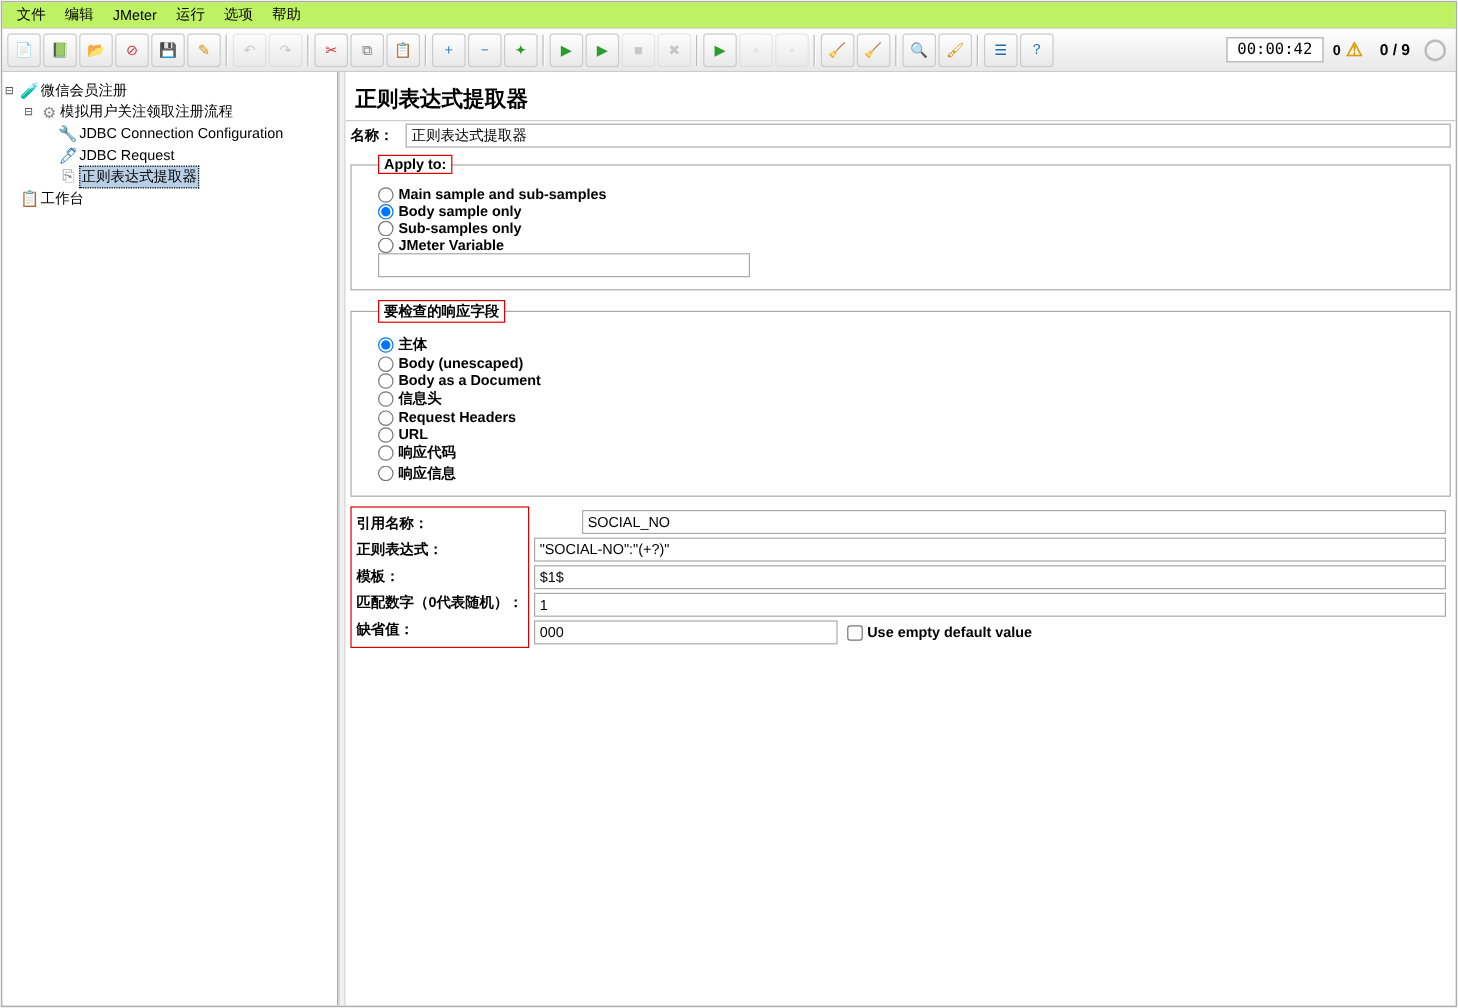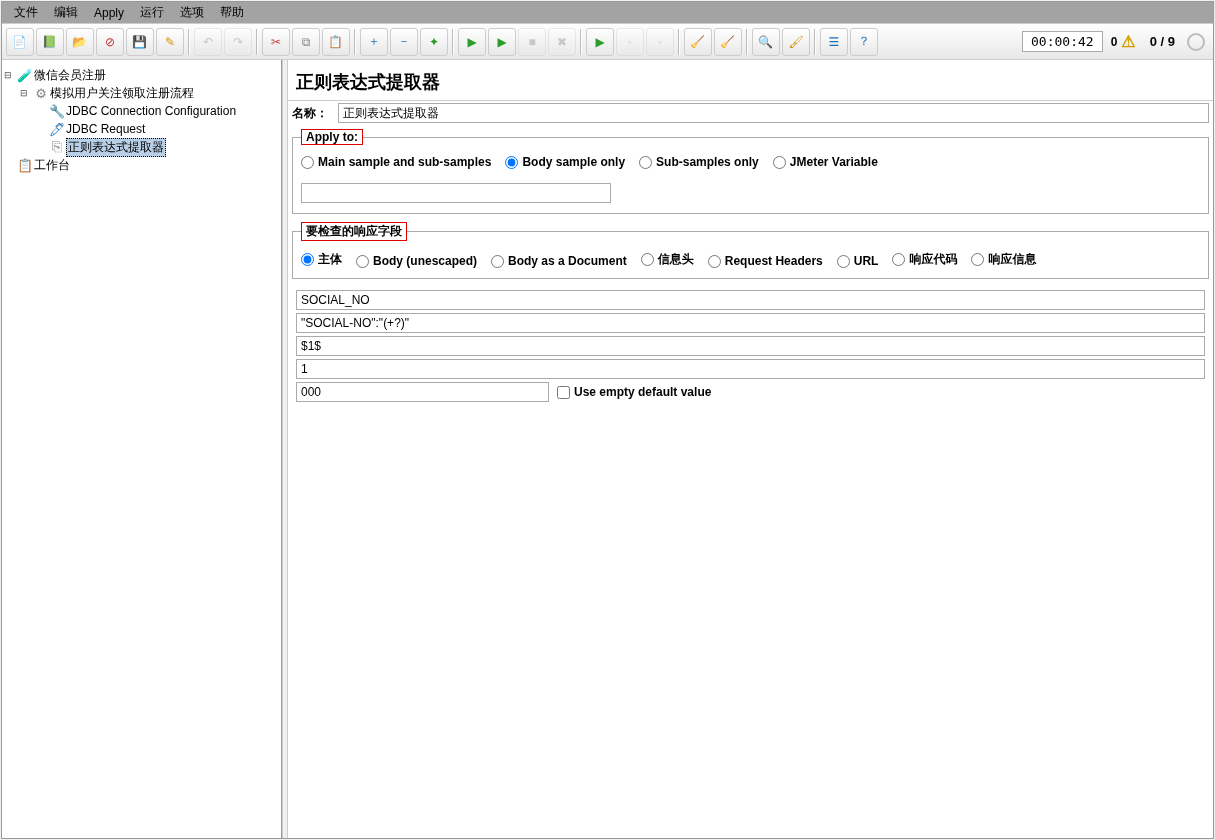--- a/index.html
+++ b/index.html
@@ -1,18 +1,18 @@
 <!DOCTYPE html>
 <html><head>
 <meta charset="utf-8">
 <style>
 * { box-sizing: border-box; margin: 0; padding: 0; font-family: "Microsoft YaHei", Arial, sans-serif; font-size: 12px; }
 body { background: #f0f0f0; width: 1215px; height: 840px; overflow: hidden; }
 .app { background: #fff; border: 1px solid #999; width: 1213px; height: 838px; margin: 1px; display: flex; flex-direction: column; }
-.menubar { height: 22px; background: #a3a3a3; border-bottom: 1px solid #ccc; display: flex; align-items: center; padding: 0 4px; }
+.menubar { height: 22px; background: #bef264; border-bottom: 1px solid #ccc; display: flex; align-items: center; padding: 0 4px; }
 .menubar span { padding: 0 8px; cursor: default; }
 .toolbar { height: 36px; background: linear-gradient(#fefefe,#e8e8e8); border-bottom: 1px solid #ccc; display: flex; align-items: center; padding: 2px 4px; gap: 2px; }
 .tbtn { width: 28px; height: 28px; border: 1px solid #ccc; border-radius: 3px; background: linear-gradient(#fff,#e8e8e8); display: flex; align-items: center; justify-content: center; font-size: 14px; cursor: default; }
 .tbtn.dis { opacity: 0.4; }
 .tsep { width: 2px; height: 26px; border-left: 1px solid #bbb; border-right: 1px solid #fff; margin: 0 2px; }
 .timer { margin-left: auto; border: 1px solid #aaa; background: #fff; padding: 2px 8px; font-family: monospace; font-size: 13px; }
 .warn { display: flex; align-items: center; gap: 4px; margin: 0 6px; font-size: 13px; font-weight: bold; }
 .warn-icon { color: #d4a000; font-size: 16px; }
 .count { font-size: 13px; font-weight: bold; margin: 0 6px; }
 .spinner { width: 18px; height: 18px; border: 2px solid #bbb; border-radius: 50%; margin: 0 4px; }
@@ -21,24 +21,24 @@
 .node { display: flex; align-items: center; height: 18px; padding: 0 2px; white-space: nowrap; cursor: default; }
 .node .toggle { width: 12px; font-size: 9px; color: #555; }
 .node .icon { width: 18px; text-align: center; font-size: 13px; }
 .node.selected .label { background: #b8cfe5; border: 1px dotted #000; padding: 0 1px; }
 .split { width: 6px; background: #f0f0f0; border-left: 1px solid #ccc; border-right: 1px solid #ccc; }
 .panel { flex: 1; background: #fff; display: flex; flex-direction: column; padding: 0; overflow: auto; }
 .panel-title { font-size: 18px; font-weight: bold; padding: 10px 8px 6px 8px; border-bottom: 1px solid #ccc; }
 .row { display: flex; align-items: center; padding: 2px 4px; gap: 6px; }
 .row-label { font-weight: bold; min-width: 40px; }
 .row input[type=text] { flex: 1; border: 1px solid #aaa; padding: 2px 4px; height: 20px; }
-fieldset { border: 1px solid #aaa; margin: 4px; padding: 6px 8px; }
+fieldset { border: 1px solid #aaa; margin: 4px; padding: 6px 22px; }
 fieldset.red legend { border: 1px solid #d00; padding: 0 4px; }
 legend { font-weight: bold; padding: 0 4px; }
-.radio-row { display: flex; flex-wrap: wrap; gap: 14px; align-items: flex-end; padding: 4px 0; }
+.radio-row { display: flex; flex-wrap: wrap; align-items: flex-start; padding: 4px 0; flex-direction: column; }
 .radio-row label { display: flex; align-items: center; gap: 4px; font-weight: bold; }
 input[type=radio] { width: 13px; height: 13px; }
 input[type=checkbox] { width: 13px; height: 13px; }
 .form-grid { display: flex; margin: 4px; }
 .form-labels { border: 1px solid #d00; padding: 2px 4px; display: flex; flex-direction: column; }
 .form-labels div { height: 22px; display: flex; align-items: center; font-weight: bold; white-space: nowrap; }
 .form-inputs { flex: 1; padding: 2px 4px; display: flex; flex-direction: column; gap: 1px; }
 .form-inputs > div { height: 22px; display: flex; align-items: center; gap: 8px; }
 .form-inputs input[type=text] { border: 1px solid #aaa; padding: 2px 4px; height: 20px; }
 .jvar { border: 1px solid #aaa; height: 20px; width: 310px; background: #fff; }
@@ -48,21 +48,21 @@
 .ico-grey { color: #888; }
 .ico-red { color: #c33; }
 </style>
 </head>
 <body>
 
 <div class="app">
   <div class="menubar">
     <span>文件</span>
     <span>编辑</span>
-    <span>Apply</span>
+    <span>JMeter</span>
     <span>运行</span>
     <span>选项</span>
     <span>帮助</span>
   </div>
 
   <div class="toolbar">
     <div class="tbtn">
         <span class="ico-blue">📄</span>
       </div>
     <div class="tbtn">
@@ -257,23 +257,30 @@
               <span>响应代码</span>
             </label>
           <label>
               <input type="radio" name="field" style="">
               <span>响应信息</span>
             </label>
         </div>
       </fieldset>
 
       <div class="form-grid">
+        <div class="form-labels">
+          <div>引用名称：</div>
+          <div>正则表达式：</div>
+          <div>模板：</div>
+          <div>匹配数字（0代表随机）：</div>
+          <div>缺省值：</div>
+        </div>
         <div class="form-inputs">
           <div>
-              <input type="text" style="flex: 1 1 0%;" value="SOCIAL_NO">
+              <input type="text" style="flex: 1 1 0%; margin-left: 40px;" value="SOCIAL_NO">
             </div>
           <div>
               <input type="text" style="flex: 1 1 0%;" value="&quot;SOCIAL-NO&quot;:&quot;(+?)&quot;">
             </div>
           <div>
               <input type="text" style="flex: 1 1 0%;" value="$1$">
             </div>
           <div>
               <input type="text" style="flex: 1 1 0%;" value="1">
             </div>

